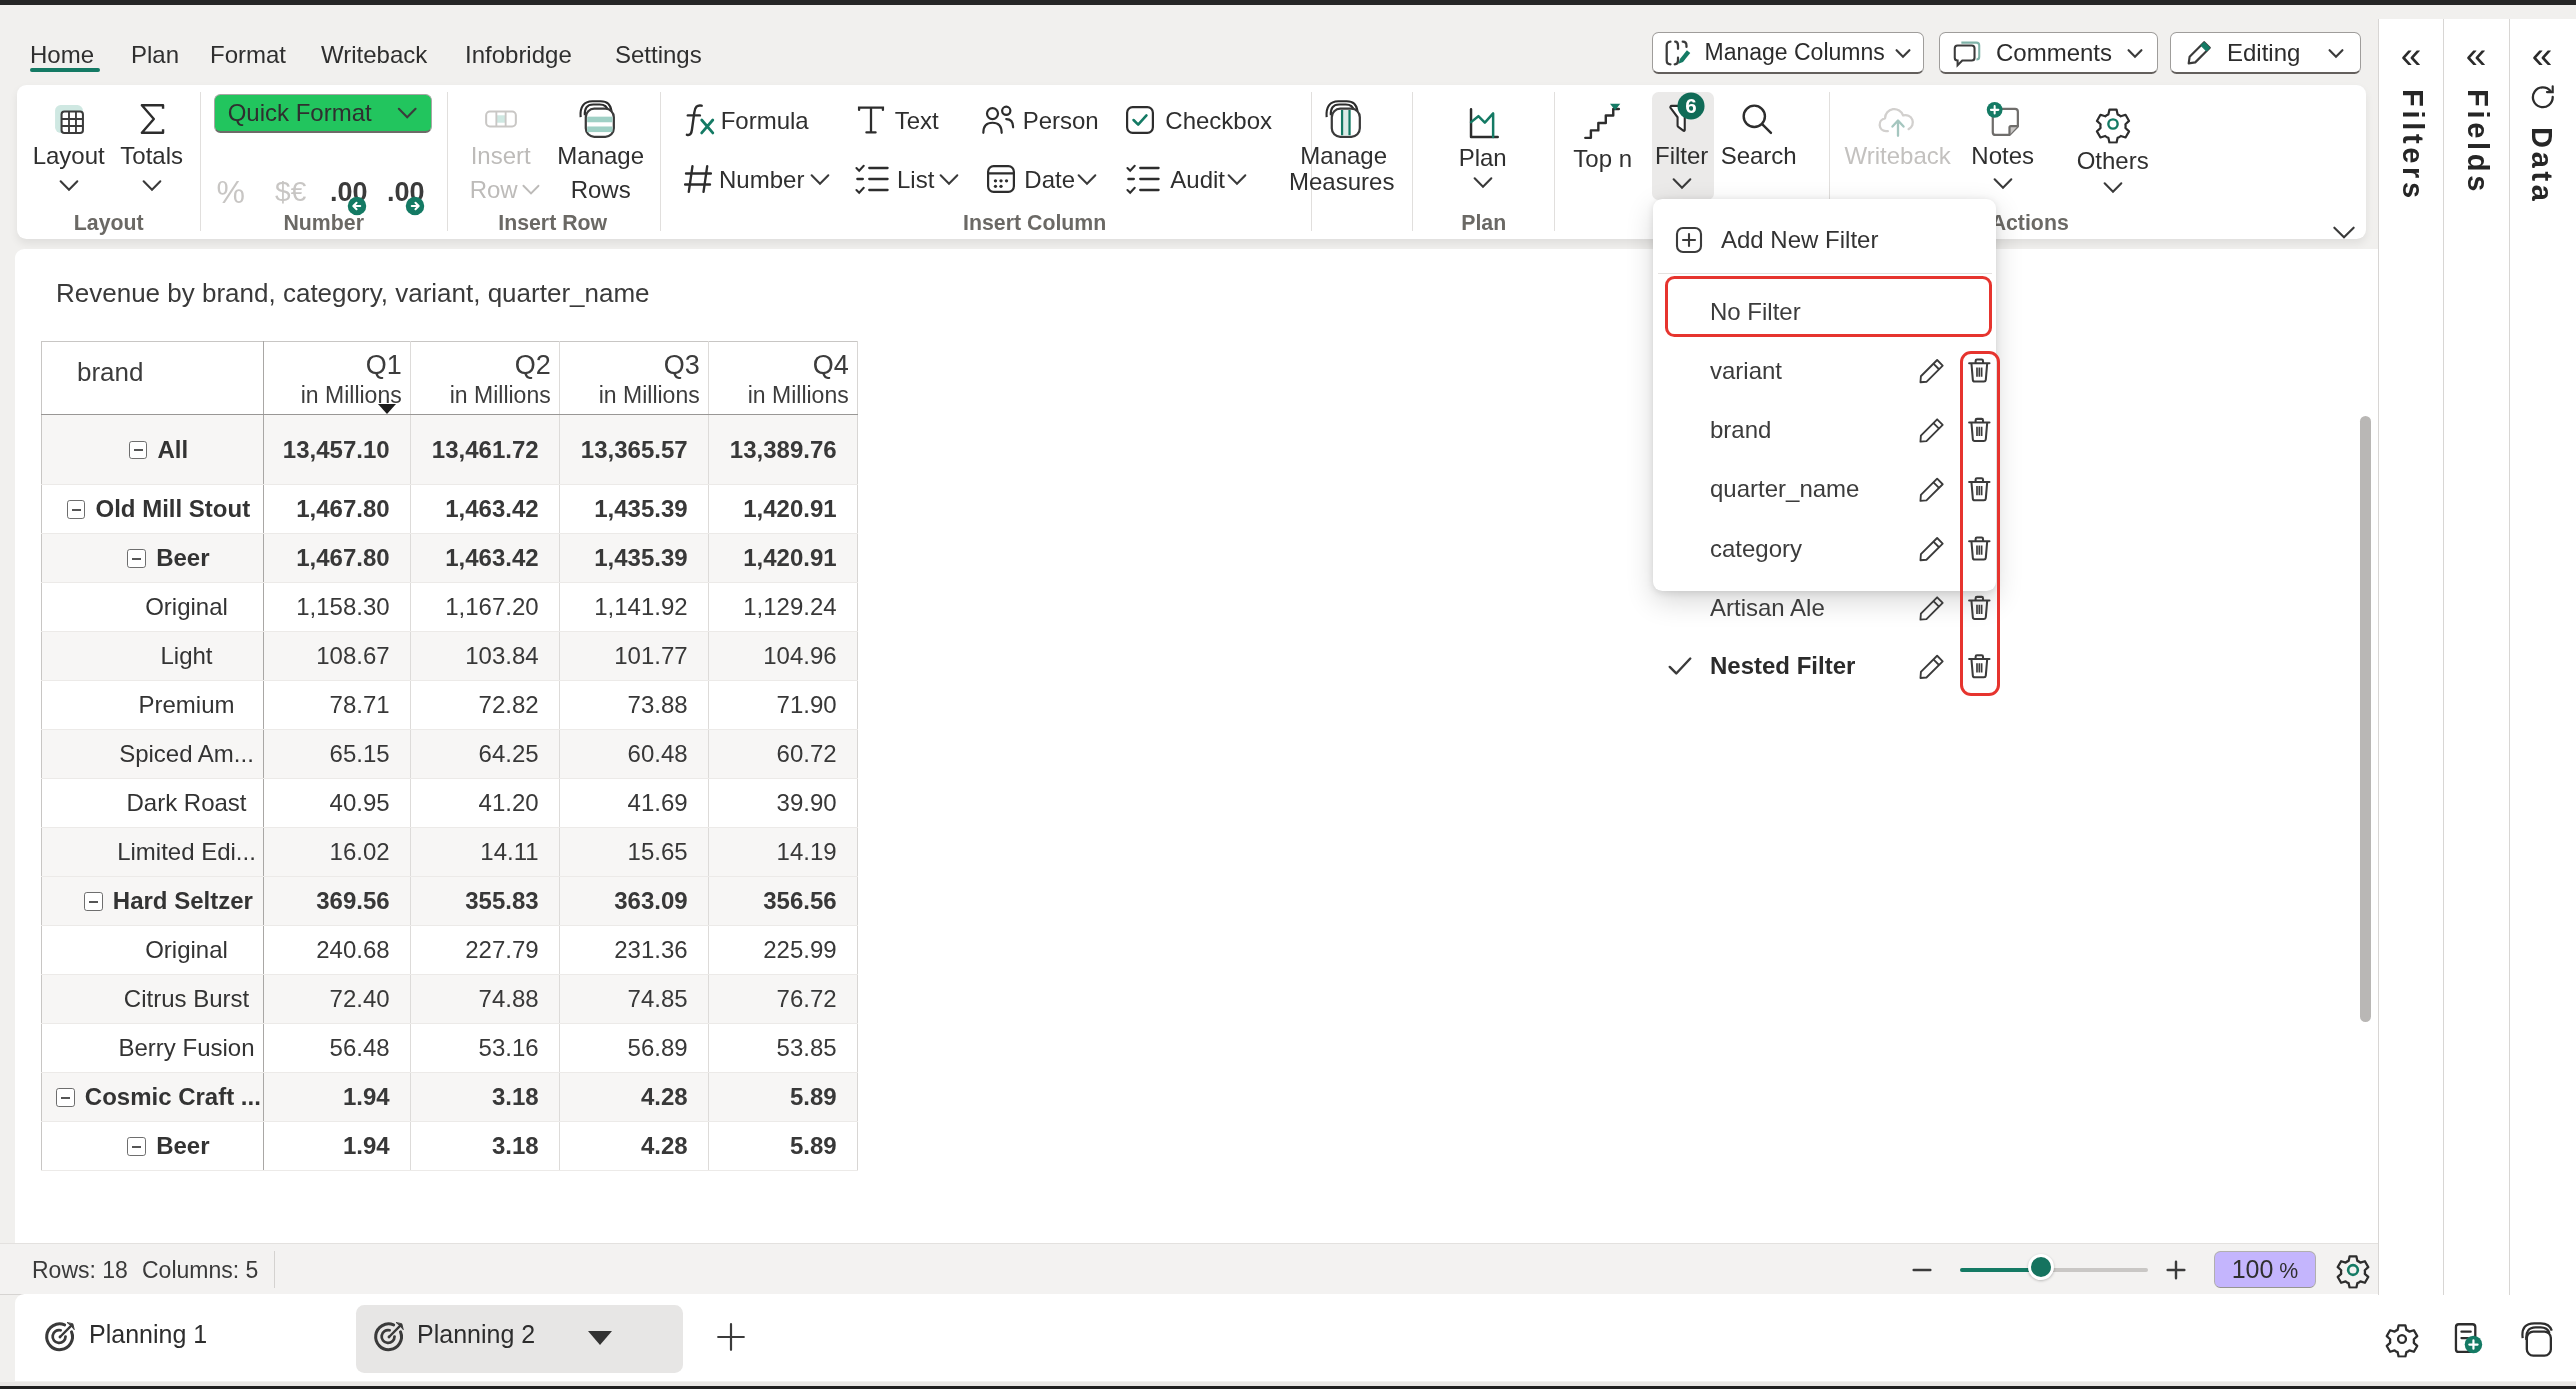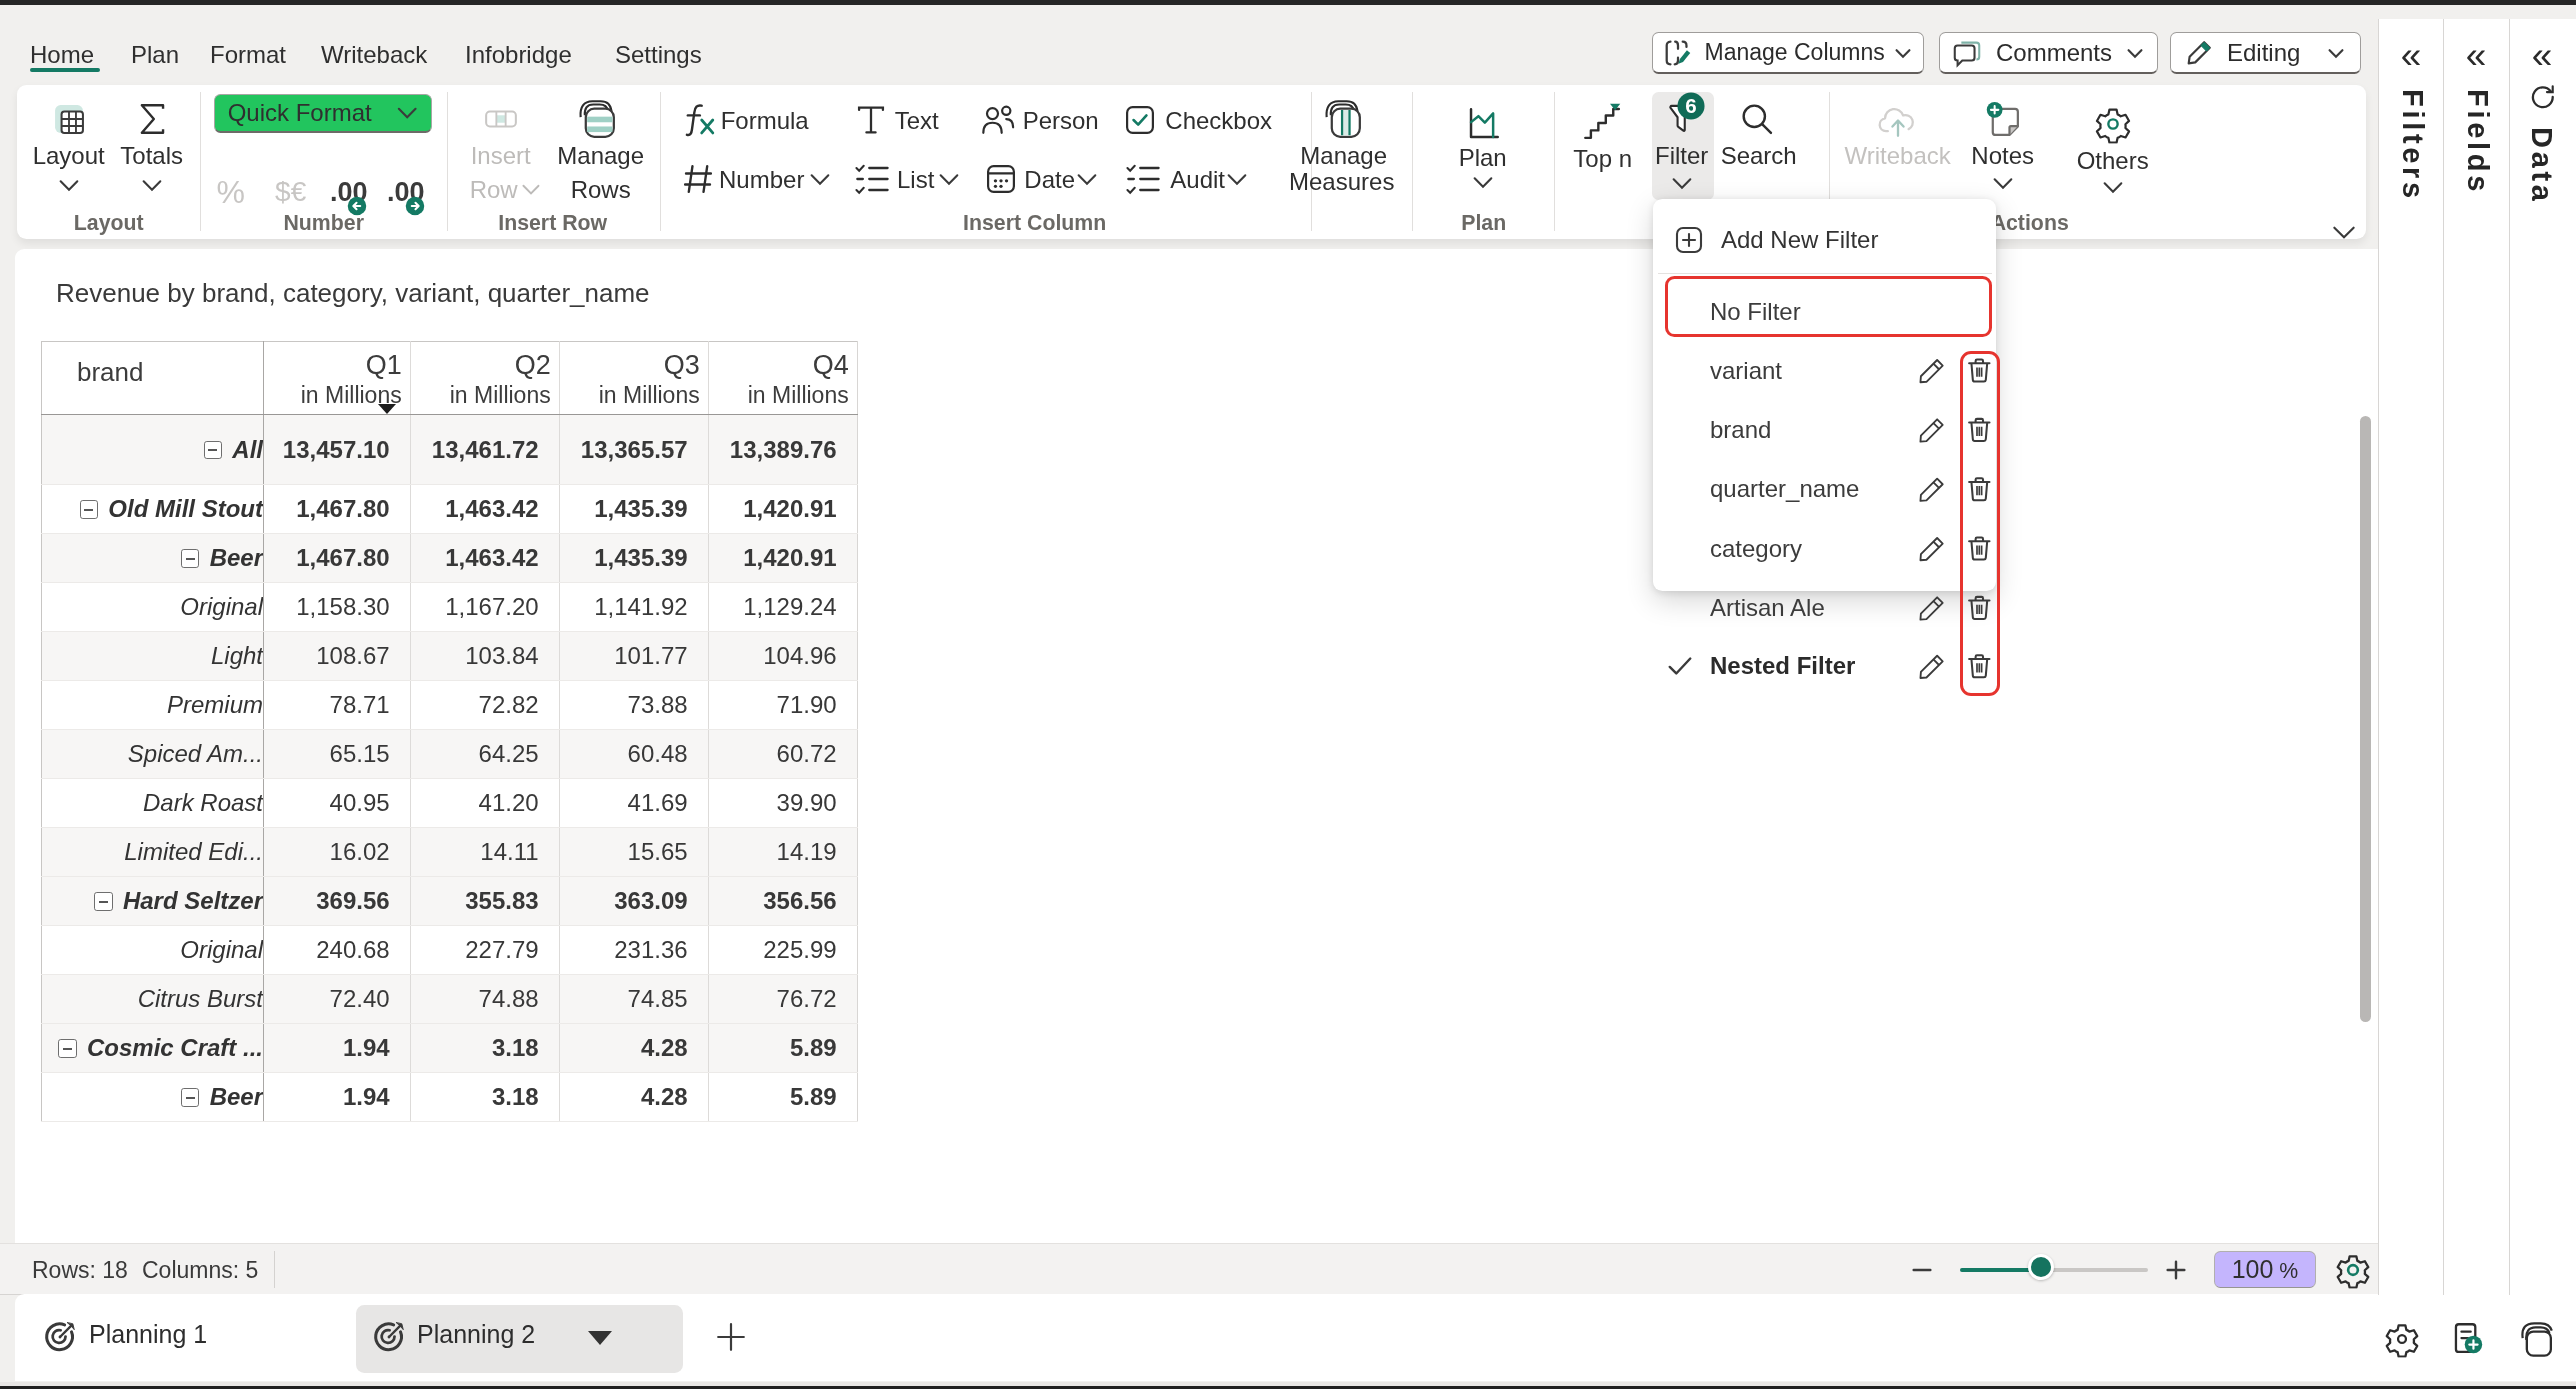--- a/index.html
+++ b/index.html
@@ -43,21 +43,21 @@
   table { border-collapse:collapse; table-layout:fixed; }
   #tbl td, #tbl th { overflow:hidden; white-space:nowrap; }
   #tbl tr { height:49px; }
   #tbl tr.r1 { height:70px; }
   #hrow th { border-bottom:0.9px solid #999795; }
   .qh { vertical-align:top; text-align:right; padding:7.4px 8.3px 0 0; position:relative; border-left:0.9px solid #dddbd9; }
   .qh .q { font-size:27px; font-weight:400; color:#3c3c3c; line-height:32px; }
   .qh .m { font-size:23px; font-weight:400; color:#3c3c3c; line-height:28px; position:relative; }
   #caret { position:absolute; right:14px; bottom:0px; width:0; height:0; border-left:9.3px solid transparent; border-right:9.3px solid transparent; border-top:10.2px solid #1c1c1c; }
   #tbl td { font-size:24px; color:#383838; text-align:right; padding-right:20.4px; border-left:0.9px solid #dddbd9; border-bottom:0.9px solid #eceae8; }
-  #tbl td.lb { text-align:right; padding-right:0; border-left:none; border-right:0.9px solid #a9a7a5; color:#333;font-style:italic; }
+  #tbl td.lb { text-align:center; padding-right:0; border-left:none; border-right:0.9px solid #a9a7a5; color:#333; }
   #tbl tr.g { background:#f7f6f5; }
   #tbl tr.b td { font-weight:700; }
   .lb.l0 { padding-left:12px; }
   .lb.l1 { padding-left:32px; }
   .lb.l2 { padding-left:68px; }
   .exp { display:inline-block; width:18.5px; height:18.5px; border:1.4px solid #6e6e6e; border-radius:2.8px; position:relative; margin-right:10.2px; vertical-align:-1.9px; background:#fff; }
   .exp::after { content:""; position:absolute; left:3.7px; right:3.7px; top:7.4px; height:1.9px; background:#555; }
 
   
   #statusbar { left:0; top:1243px; width:2378px; height:52px; background:#f3f2f1; border-top:0.9px solid #e3e1df; border-bottom:0.9px solid #d6d4d2; font-size:23px; color:#3a3a3a; }
@@ -506,20 +506,27 @@
           <td>231.36</td>
           <td>225.99</td>
         </tr>
     <tr class="g">
           <td class="lb l2">Citrus Burst</td>
           <td>72.40</td>
           <td>74.88</td>
           <td>74.85</td>
           <td>76.72</td>
         </tr>
+    <tr class="w">
+          <td class="lb l2">Berry Fusion</td>
+          <td>56.48</td>
+          <td>53.16</td>
+          <td>56.89</td>
+          <td>53.85</td>
+        </tr>
     <tr class="g b">
           <td class="lb l0"><span class="exp"></span>Cosmic Craft ...</td>
           <td>1.94</td>
           <td>3.18</td>
           <td>4.28</td>
           <td>5.89</td>
         </tr>
     <tr class="w b">
           <td class="lb l1"><span class="exp"></span>Beer</td>
           <td>1.94</td>

